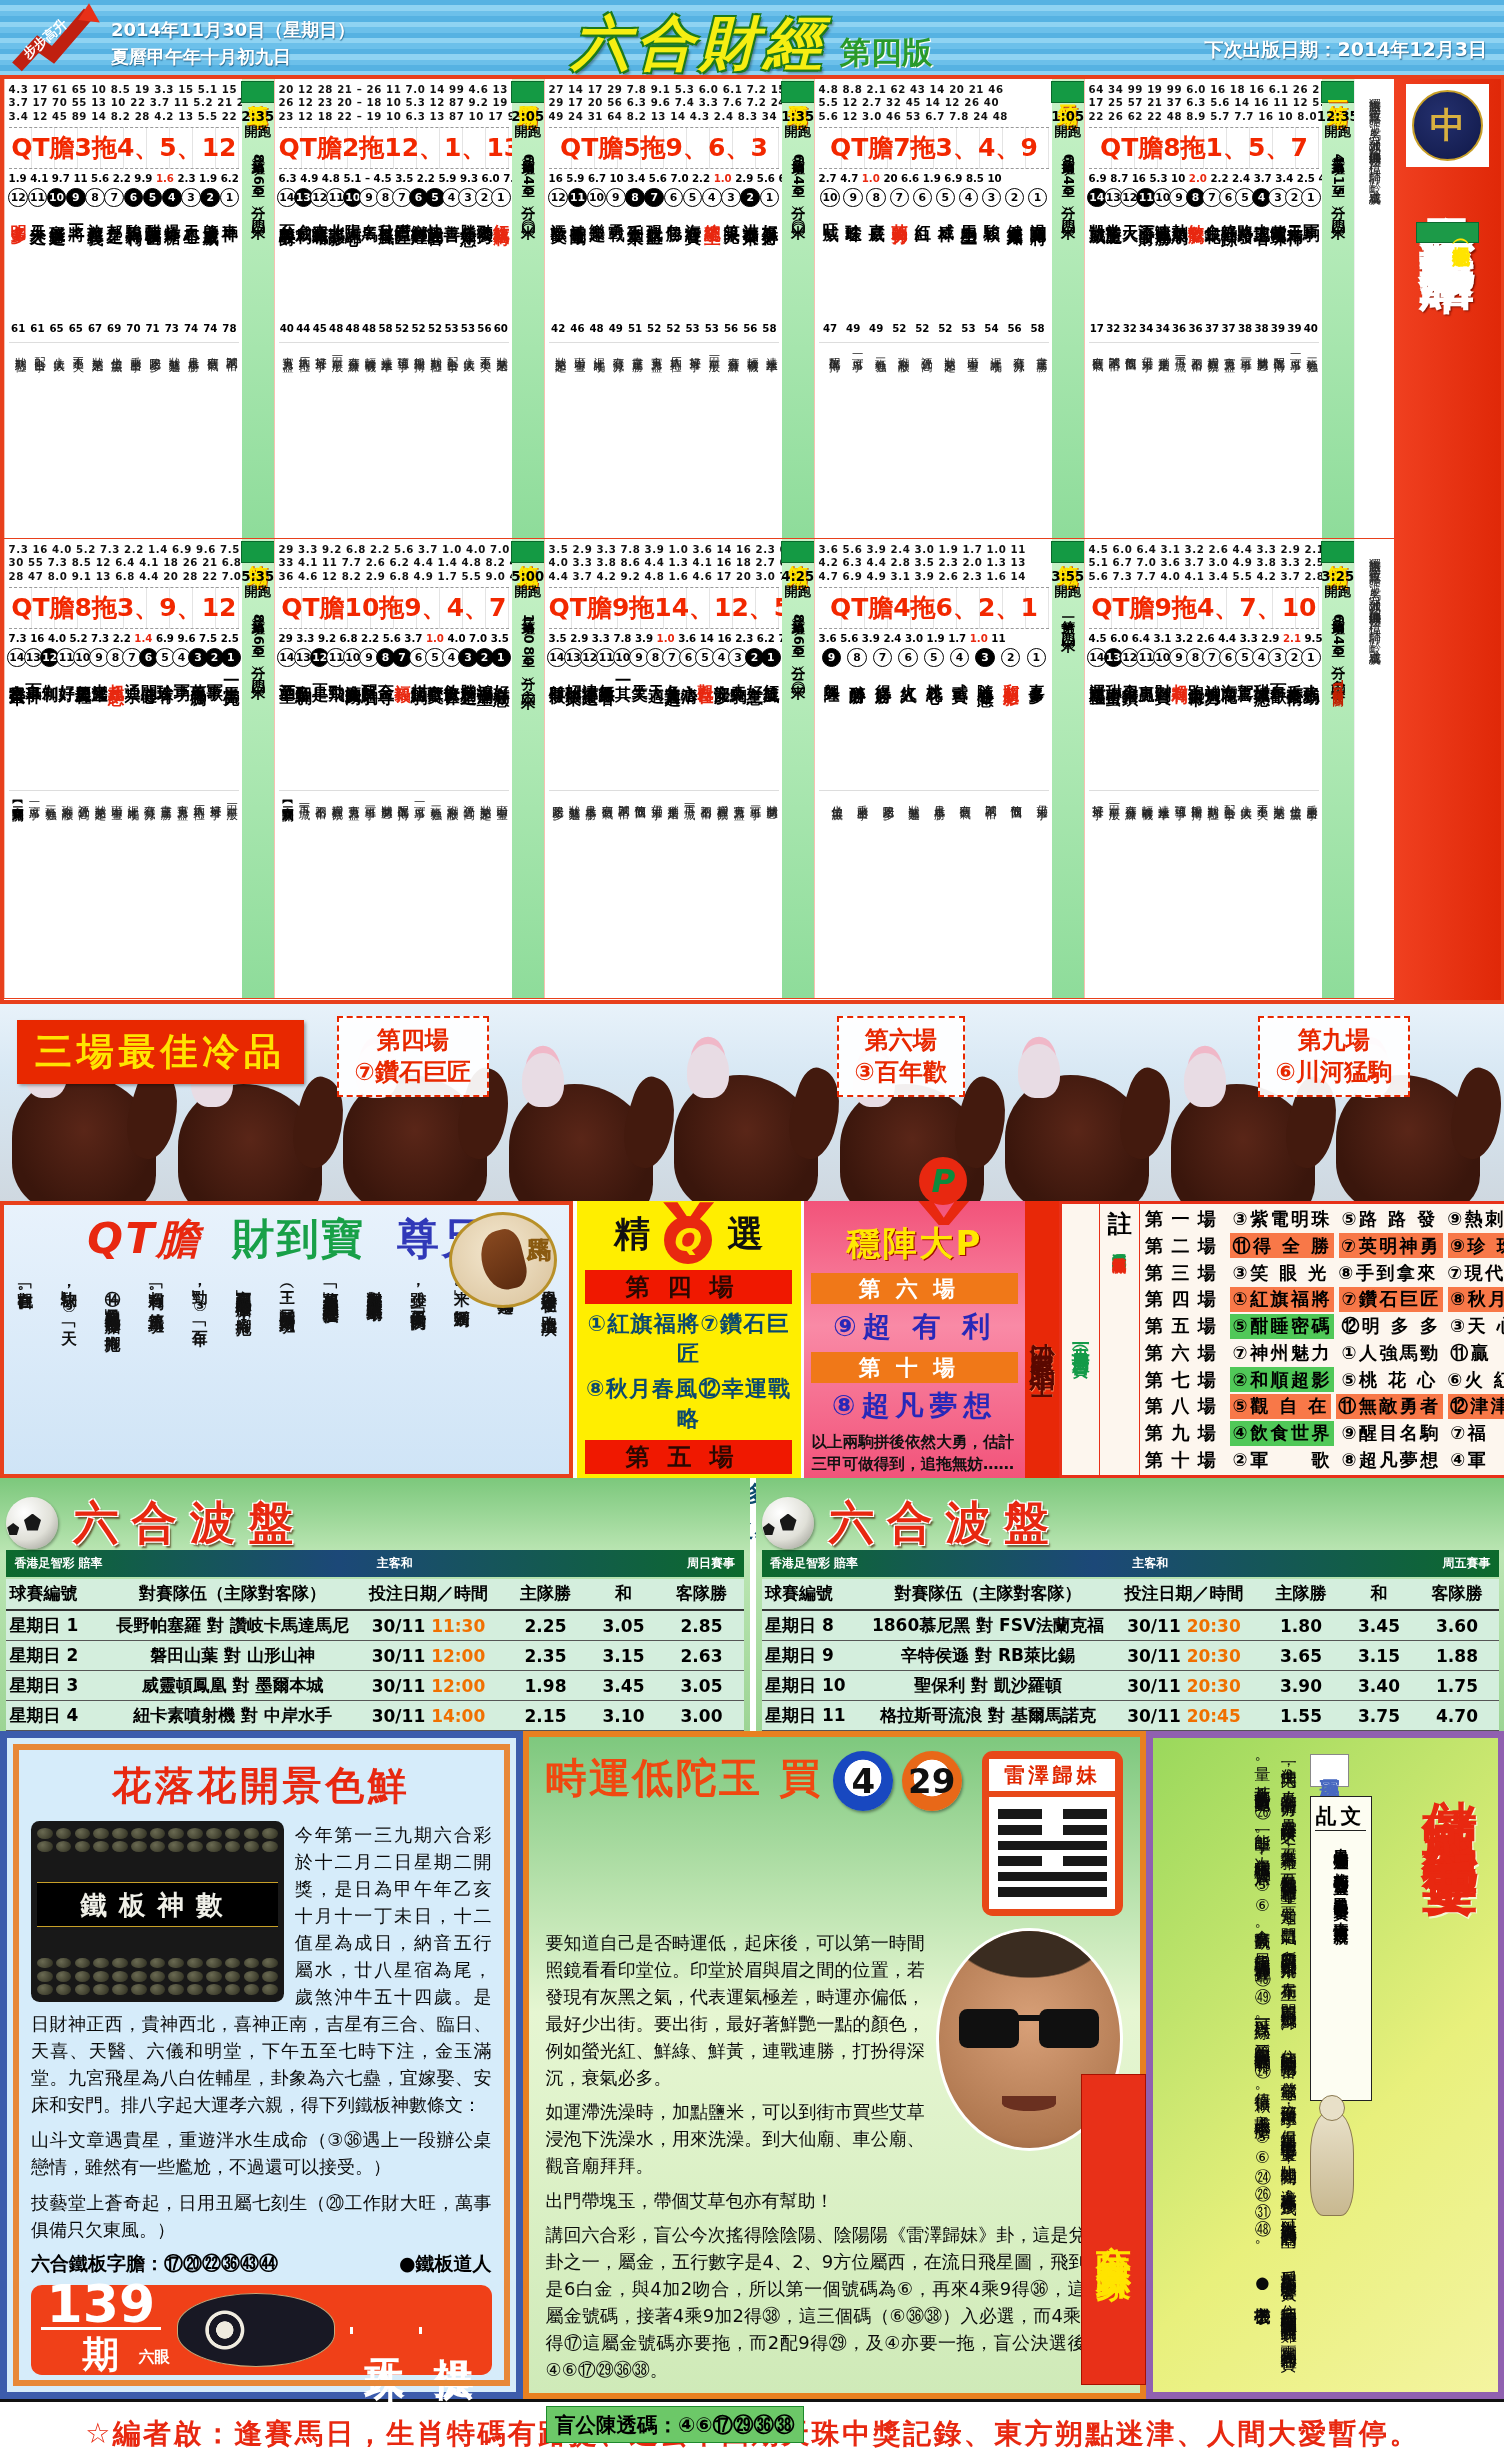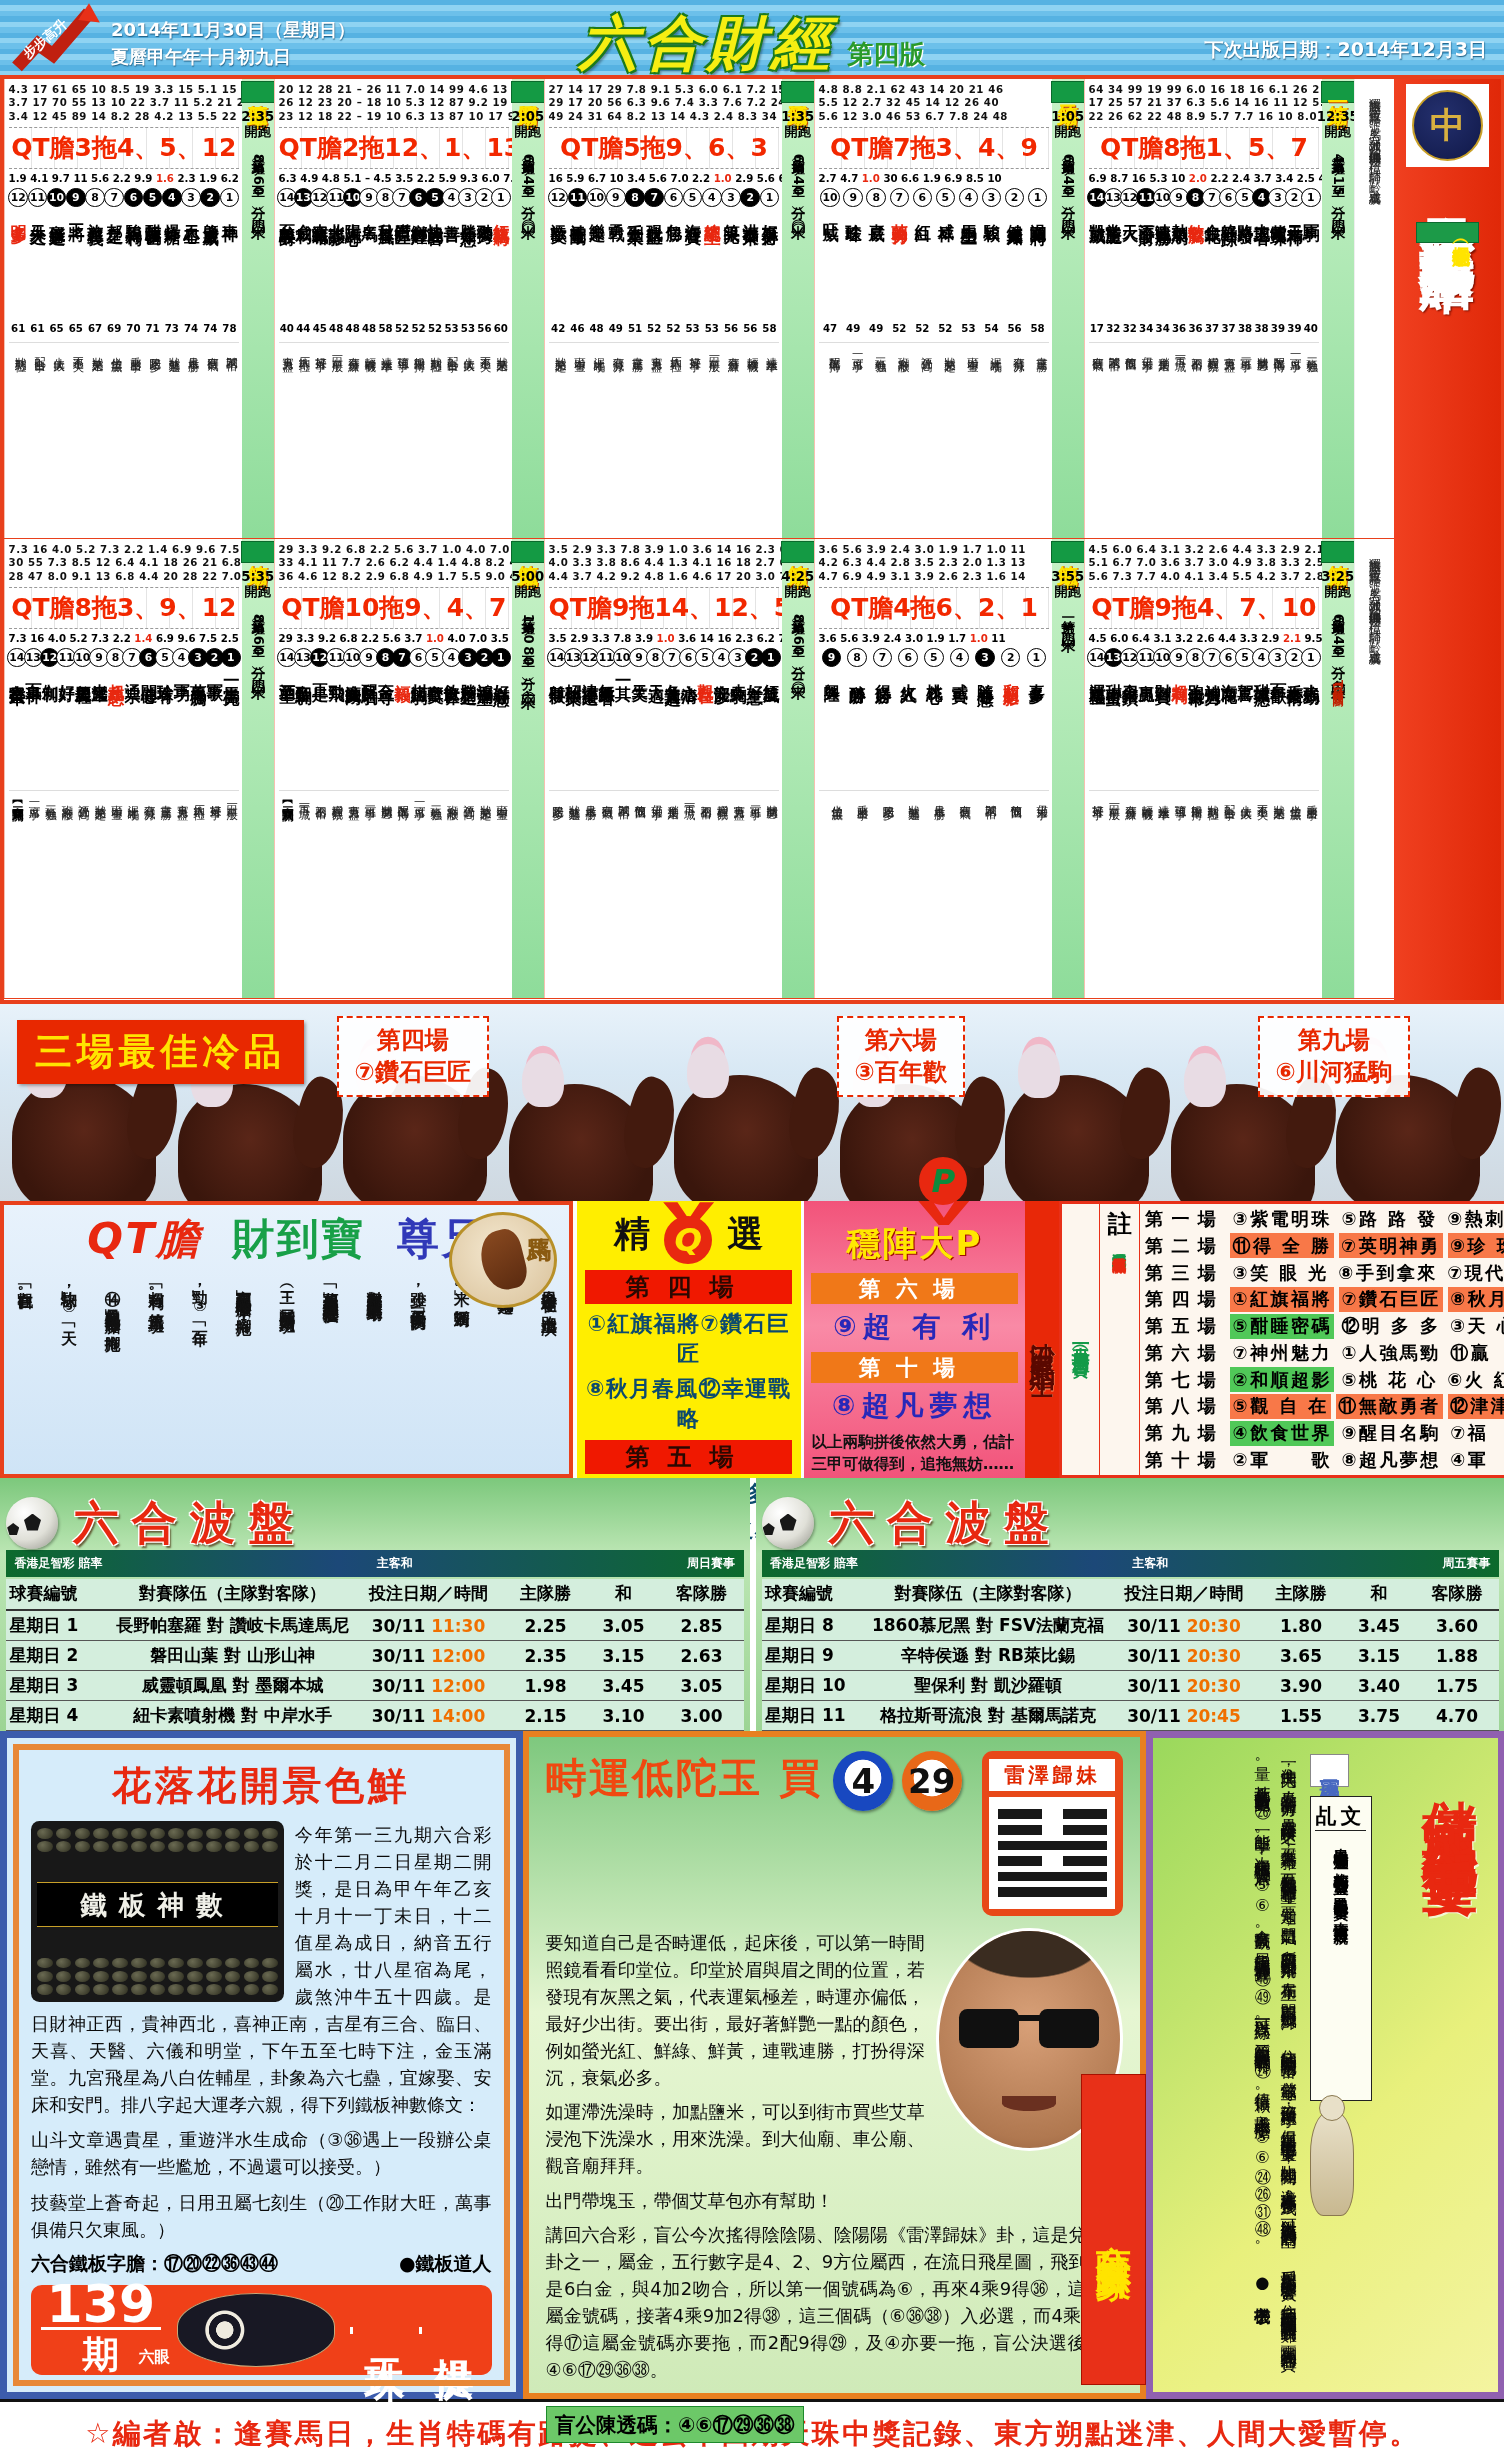--- a/index.html
+++ b/index.html
@@ -5,21 +5,21 @@
   html,body{margin:0;padding:0;}
   body{width:1505px;height:2462px;background:#fdfdfb;font-family:"DejaVu Sans",sans-serif;position:relative;overflow:hidden;}
   .vtext{writing-mode:vertical-rl;text-orientation:mixed;}
   
   #hdr{height:75px;background:repeating-linear-gradient(180deg,#56b2e2 0 5.4px,#8fd3f2 5.4px 10.8px,#6cc0ea 10.8px 16.3px);position:relative;}
   #hdr-logo{position:absolute;left:10.8px;top:2.4px;width:90px;height:71px;}
   #hdr-logo svg{width:100%;height:100%;}
   #hdr-dates{position:absolute;left:111px;top:15.6px;color:#fff;font-weight:bold;font-size:18px;line-height:1.5;text-shadow:0.6px 0.6px 1.2px #1a5a80;}
   #hdr-title{position:absolute;left:50%;top:4.8px;transform:translateX(-50%);white-space:nowrap;}
   #hdr-title .main{font-size:58px;font-weight:900;color:#f6ee12;letter-spacing:6px;text-shadow:-1.8px -1.8px 0 #1c7a1c,1.8px -1.8px 0 #1c7a1c,-1.8px 1.8px 0 #1c7a1c,1.8px 1.8px 0 #1c7a1c,3px 3.6px 2.4px #00000055;font-style:italic;}
-  #hdr-title .ed{font-size:26px;font-weight:900;color:#2a9a2a;text-shadow:1.2px 1.2px 0 #ffffff;margin-left:8.4px;}
+  #hdr-title .ed{font-size:31px;font-weight:900;color:#2a9a2a;text-shadow:1.2px 1.2px 0 #ffffff;margin-left:8.4px;}
   #hdr-next{position:absolute;right:18px;top:37px;color:#fff;font-weight:bold;font-size:19px;text-shadow:0.6px 0.6px 1.2px #1a5a80;}
   
   #racing{height:929px;border:4.8px solid #e8401c;box-sizing:border-box;position:relative;background:#fff;padding-right:107px;}
   .race-row{display:flex;height:459px;border-bottom:1.8px solid #e8401c;}
   .race-row:last-child{border-bottom:none;}
   .panel{flex:1;min-width:0;padding:3.6px 2.4px 0 3.6px;overflow:hidden;border-left:0.6px solid #f6c0b0;}
   .odds-line{font-size:10.2px;font-weight:bold;letter-spacing:0.6px;white-space:nowrap;color:#111;line-height:1.35;}
   .qt-head{margin:3.6px 0;border-top:1.8px dashed #999;border-bottom:1.8px dashed #999;background:repeating-linear-gradient(90deg,transparent 0 21.7px,#cccccc88 21.7px 23px);color:#f22800;font-weight:900;font-size:25px;text-align:center;white-space:nowrap;line-height:1.6;}
   .win-line{font-size:10.2px;font-weight:bold;white-space:nowrap;margin:2.4px 0 3.6px 0;}
   .win-line .lo{color:#e82810;}
@@ -481,21 +481,21 @@
           <div>開跑</div>
         </div>
         <div class="rcls">第四班（60至40分）</div>
         <div class="rdist">一〇〇〇米</div>
       </div>
       <div class="panel">
         <div class="odds-line">4.8 8.8 2.1 62 43 14 20 21 46</div>
         <div class="odds-line">5.5 12 2.7 32 45 14 12 26 40</div>
         <div class="odds-line">5.6 12 3.0 46 53 6.7 7.8 24 48</div>
         <div class="qt-head">QT膽7拖3、4、9</div>
-        <div class="win-line"><span>2.7 </span><span>4.7 </span><span class="lo">1.0 </span><span>30 </span><span>6.6 </span><span>1.9 </span><span>6.9 </span><span>8.5 </span><span>10</span></div>
+        <div class="win-line"><span>2.7 </span><span>4.7 </span><span class="lo">1.0 </span><span>20 </span><span>6.6 </span><span>1.9 </span><span>6.9 </span><span>8.5 </span><span>10</span></div>
         <div class="horses">
           <div class="horse">
             <span class="hnum">1</span>
             <span class="hname">過關勇將</span>
             <span class="hrating">58</span>
           </div>
           <div class="horse">
             <span class="hnum">2</span>
             <span class="hname">健康真知</span>
             <span class="hrating">56</span>

